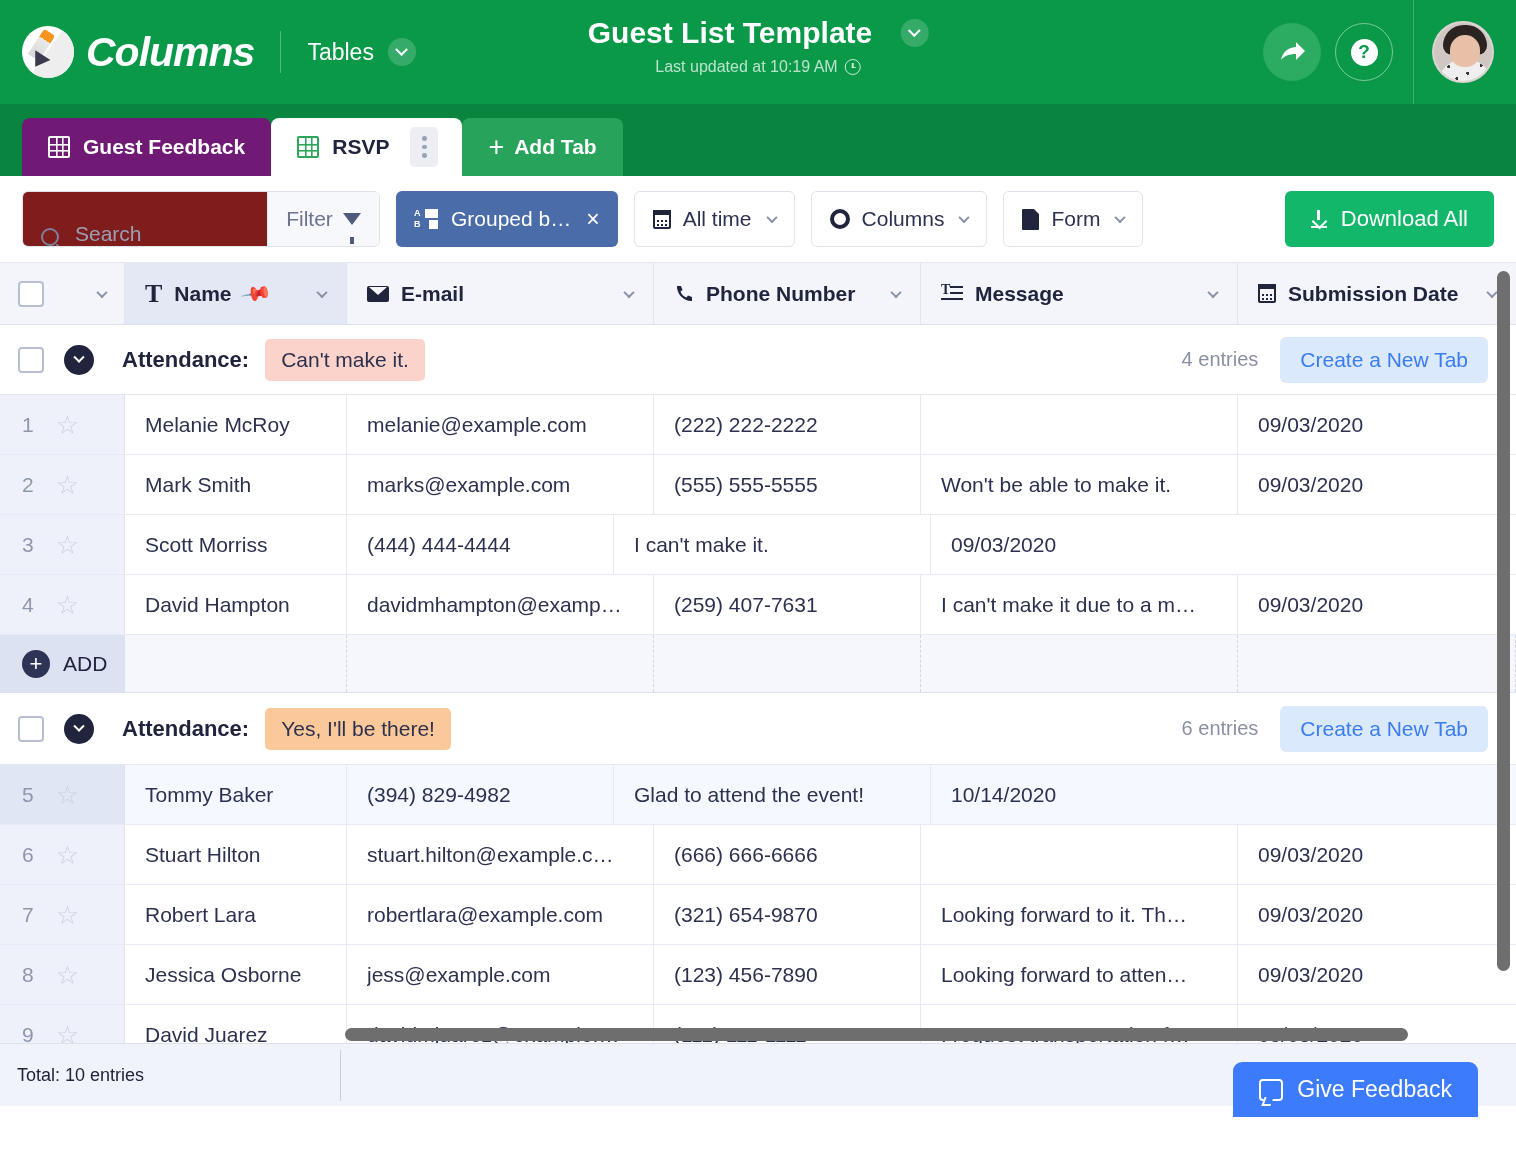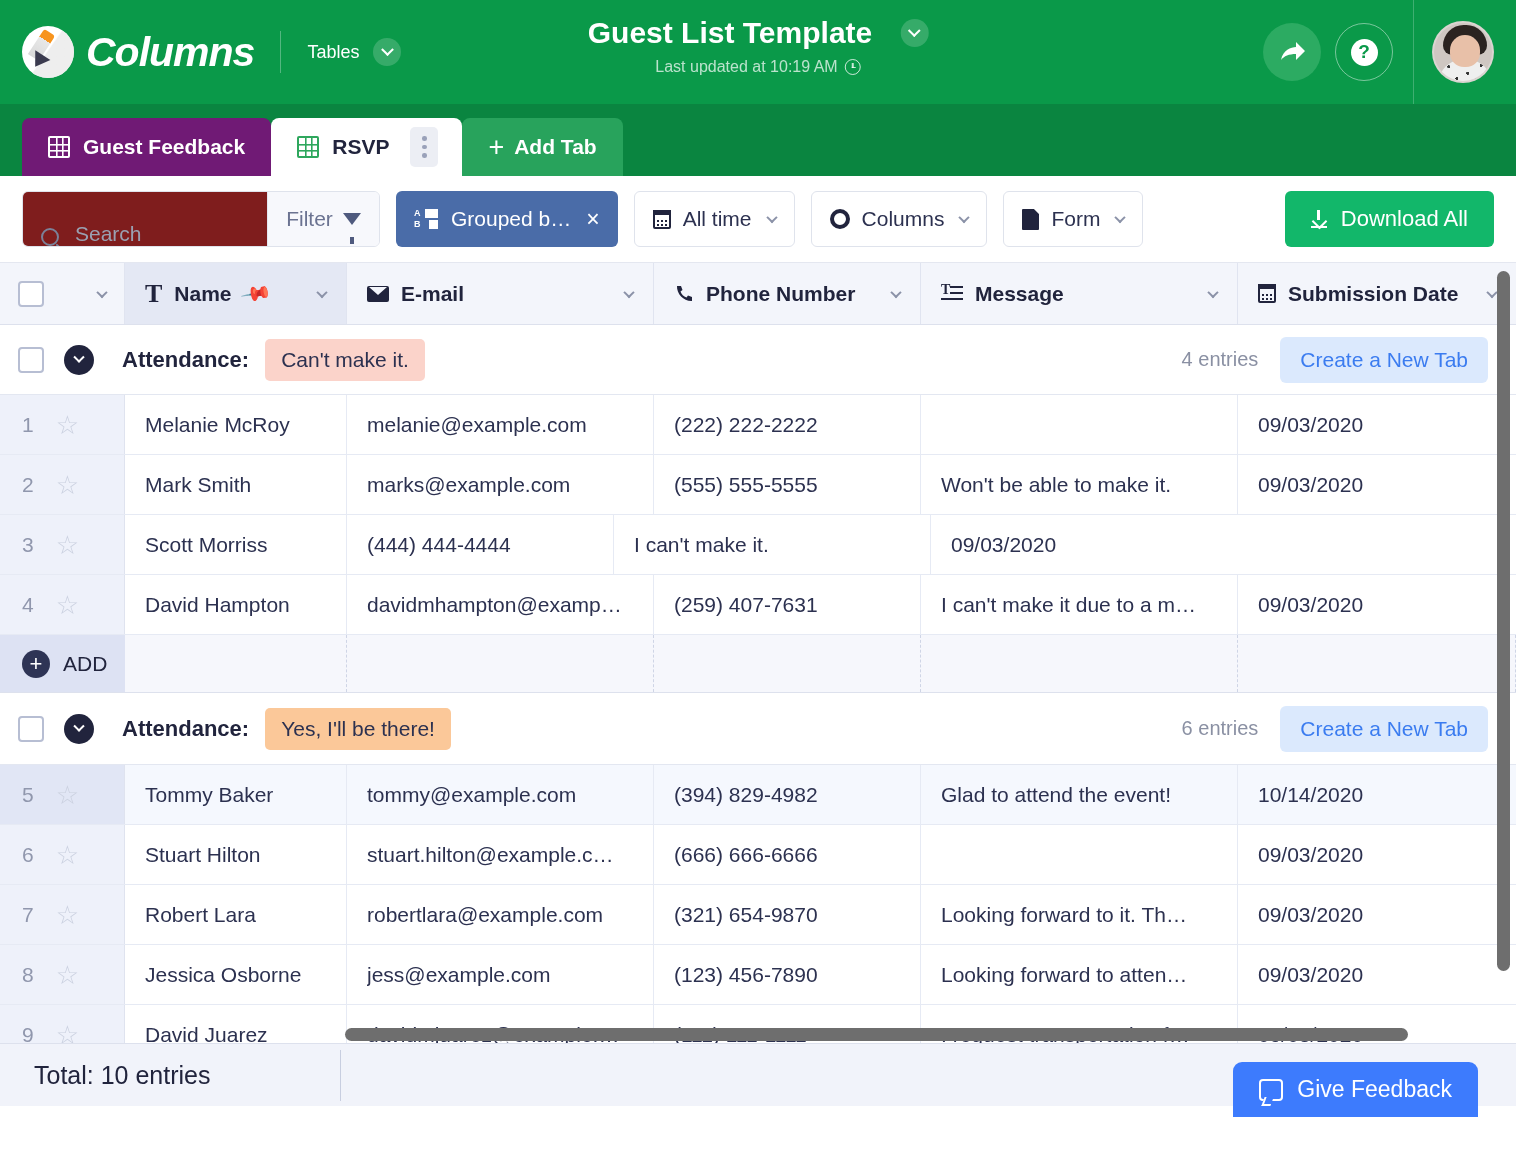--- a/index.html
+++ b/index.html
@@ -45,21 +45,21 @@
   }
   .logo-text {
     color: #fff; font-size: 41px; font-weight: bold;
     font-style: italic; letter-spacing: -1px;
     margin-left: 12px; line-height: 1;
   }
   .hdr-divider {
     width: 1px; height: 42px; background: rgba(255,255,255,.3);
     margin: 0 26px;
   }
-  .tables-label { color: #fff; font-size: 18px; }
+  .tables-label { color: #fff; font-size: 23px; }
   .circle-chev {
     width: 28px; height: 28px; border-radius: 50%;
     background: rgba(255,255,255,.18);
     display: inline-flex; align-items: center; justify-content: center;
     margin-left: 14px;
   }
   .chev { display:inline-block; width: 9px; height: 9px;
     border-right: 2.4px solid #fff; border-bottom: 2.4px solid #fff;
     transform: rotate(45deg) translate(-2px,-2px); }
 
@@ -308,21 +308,21 @@
   .fc1{width:222px;} .fc2{width:307px;} .fc3{width:267px;} .fc4{width:317px;} .fc5{width:278px;border-right:none;}
 
   .vscroll { position:absolute; right:6px; top:8px; width:13px; height:700px;
     background:#6e6e6e; border-radius:7px; cursor:pointer; }
   .hscroll { position:absolute; left:345px; bottom:2px; width:1063px; height:13px;
     background:#6e6e6e; border-radius:7px; cursor:pointer; }
 
   
   .footer { position:relative; height:63px; background:#f1f3fa; display:flex; align-items:center;
     border-top:1px solid #dde1ed; }
-  .total { font-size:25px; color:#21243d; padding-left:34px; }
+  .total { font-size:18px; color:#21243d; padding-left:17px; }
   .foot-div { position:absolute; left:340px; top:6px; width:1px; height:51px; background:#c8cee0; }
   .feedback {
     position:absolute; right:38px; top:18px;
     background:#3d7bfd; color:#fff; border-radius:9px 9px 0 0;
     display:flex; align-items:center; gap:14px;
     padding:14px 26px; font-size:23px; cursor:pointer;
   }
   .fb-ic { width:24px; height:22px; position:relative; flex:0 0 auto; }
   .fb-ic::before{content:"";position:absolute;inset:0;border:2px solid #fff;border-radius:4px;}
   .fb-ic::after{content:"";position:absolute;left:4px;bottom:-5px;width:7px;height:7px;
@@ -609,23 +609,20 @@
   </div>
 
   <div class="row hl">
     <div class="cell idx sel">
       <span>5</span>
       <span class="star">☆</span>
     </div>
     <div class="cell name">
         <span class="trunc">Tommy Baker</span>
       </div>
-    <div class="cell email">
-        <span class="trunc">tommy@example.com</span>
-      </div>
     <div class="cell phone">
         <span class="trunc">(394) 829-4982</span>
       </div>
     <div class="cell msg">
         <span class="trunc">Glad to attend the event!</span>
       </div>
     <div class="cell date">
         <span class="trunc">10/14/2020</span>
       </div>
   </div>

